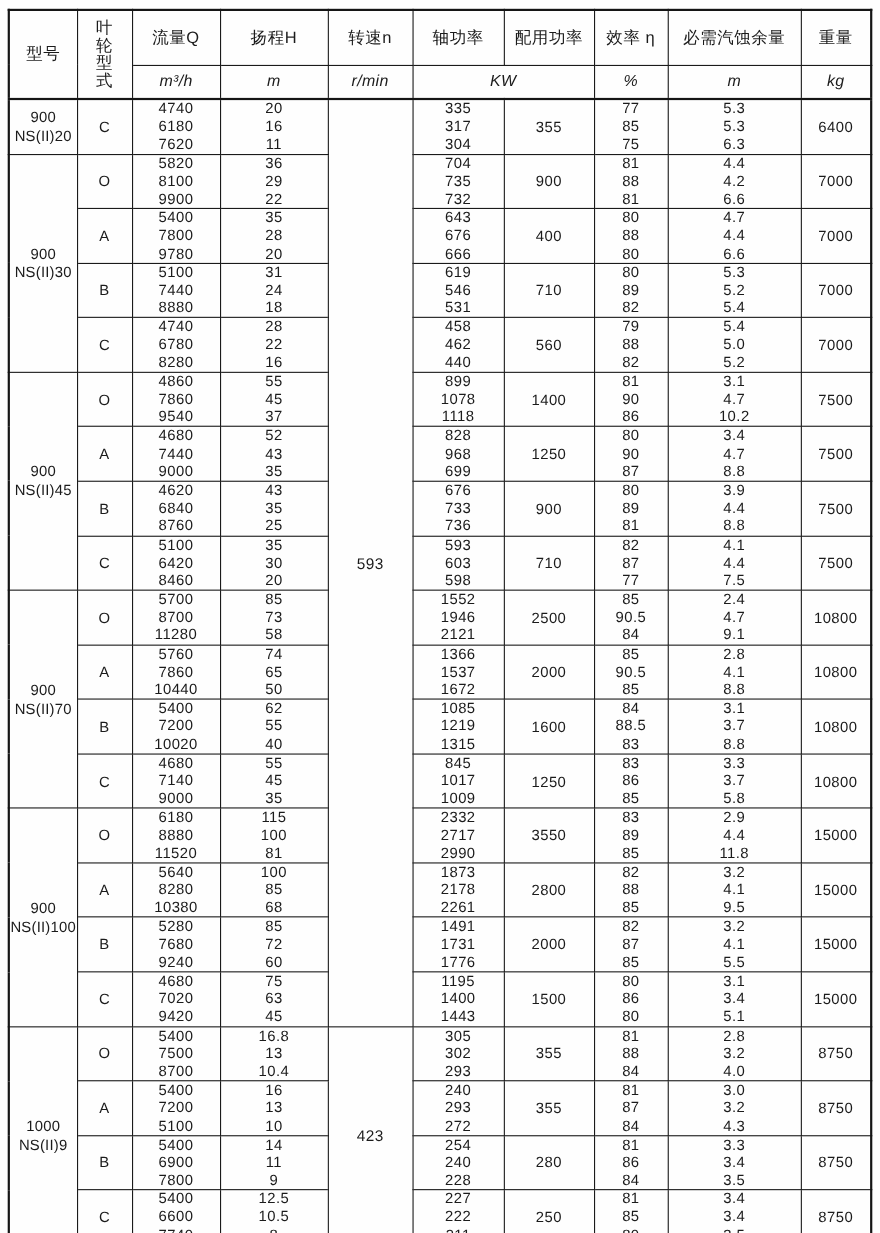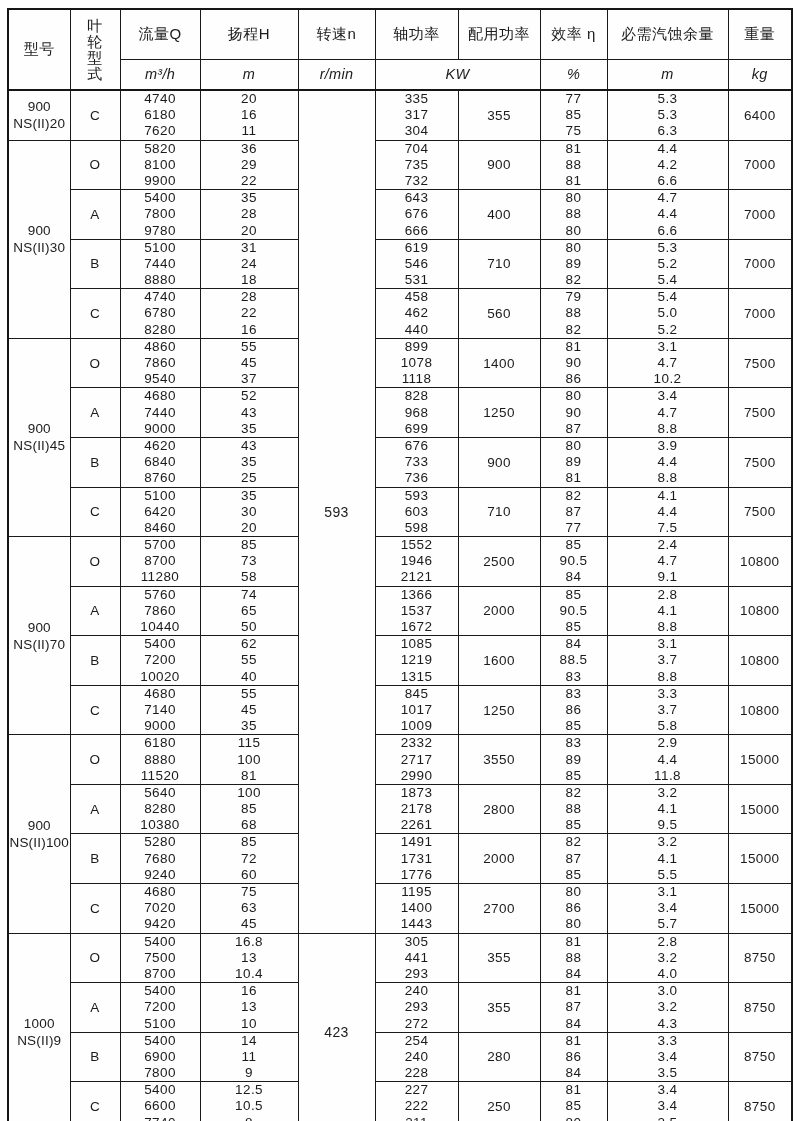--- a/index.html
+++ b/index.html
@@ -612,30 +612,30 @@
           <td>
             <div class="line">75</div>
             <div class="line">63</div>
             <div class="line">45</div>
           </td>
           <td>
             <div class="line">1195</div>
             <div class="line">1400</div>
             <div class="line">1443</div>
           </td>
-          <td>2700</td>
+          <td>1500</td>
           <td>
             <div class="line">80</div>
             <div class="line">86</div>
             <div class="line">80</div>
           </td>
           <td>
             <div class="line">3.1</div>
             <div class="line">3.4</div>
-            <div class="line">5.7</div>
+            <div class="line">5.1</div>
           </td>
           <td>15000</td>
         </tr>
         <tr>
           <td rowspan="4" class="model">
             <div class="mline">1000</div>
             <div class="mline">NS(II)9</div>
           </td>
           <td>O</td>
           <td>
@@ -644,21 +644,21 @@
             <div class="line">8700</div>
           </td>
           <td>
             <div class="line">16.8</div>
             <div class="line">13</div>
             <div class="line">10.4</div>
           </td>
           <td class="speed" rowspan="4">423</td>
           <td>
             <div class="line">305</div>
-            <div class="line">441</div>
+            <div class="line">302</div>
             <div class="line">293</div>
           </td>
           <td>355</td>
           <td>
             <div class="line">81</div>
             <div class="line">88</div>
             <div class="line">84</div>
           </td>
           <td>
             <div class="line">2.8</div>

